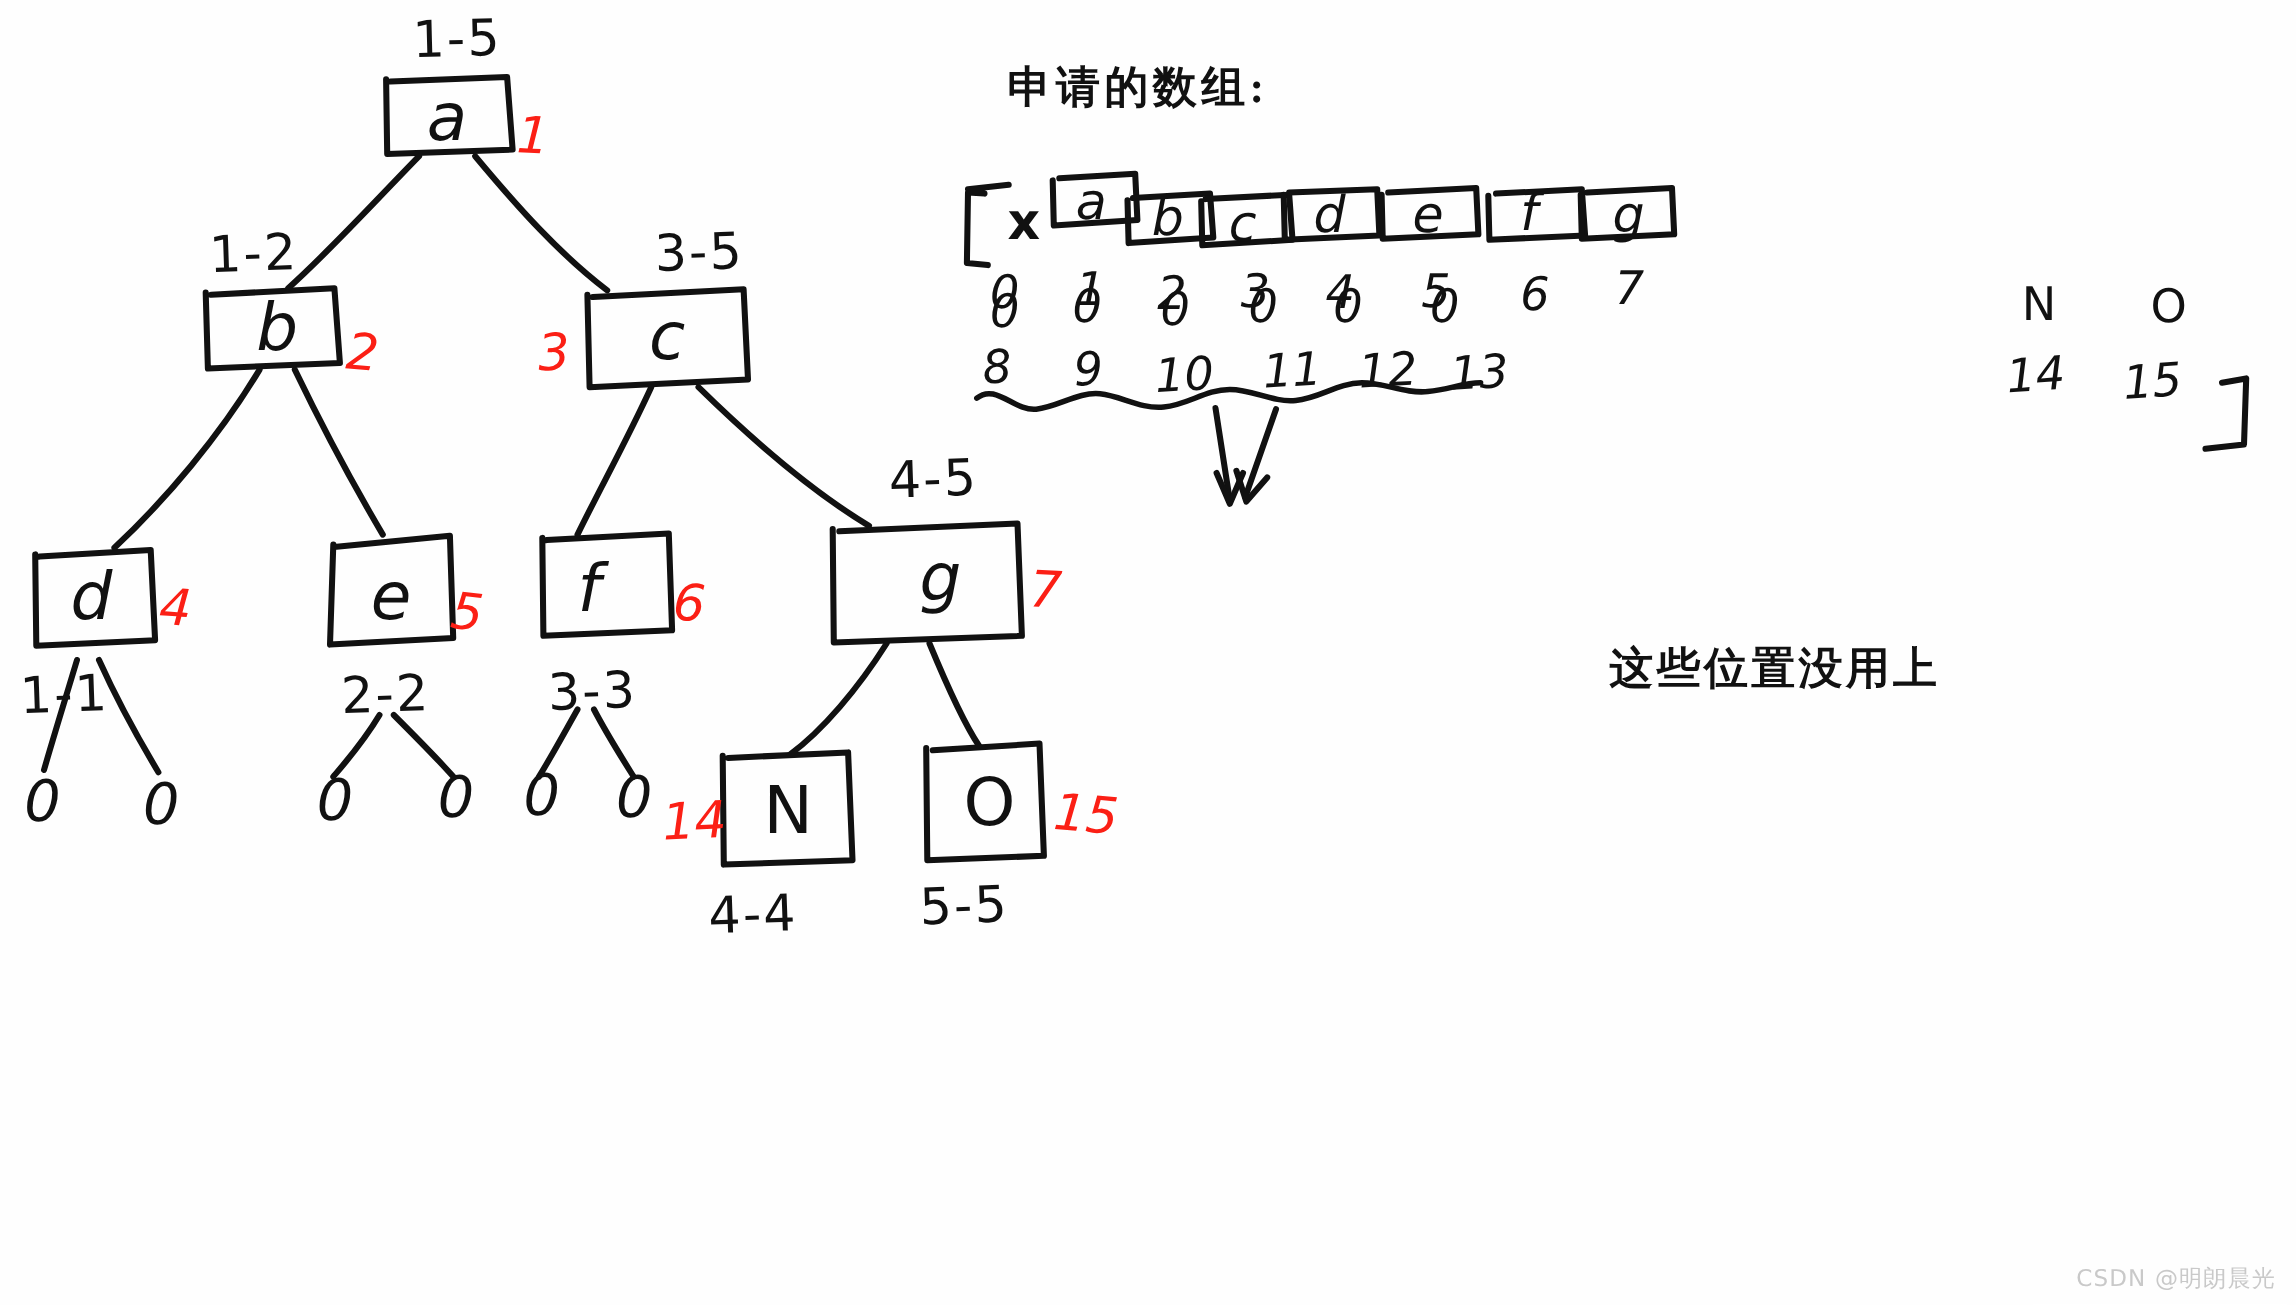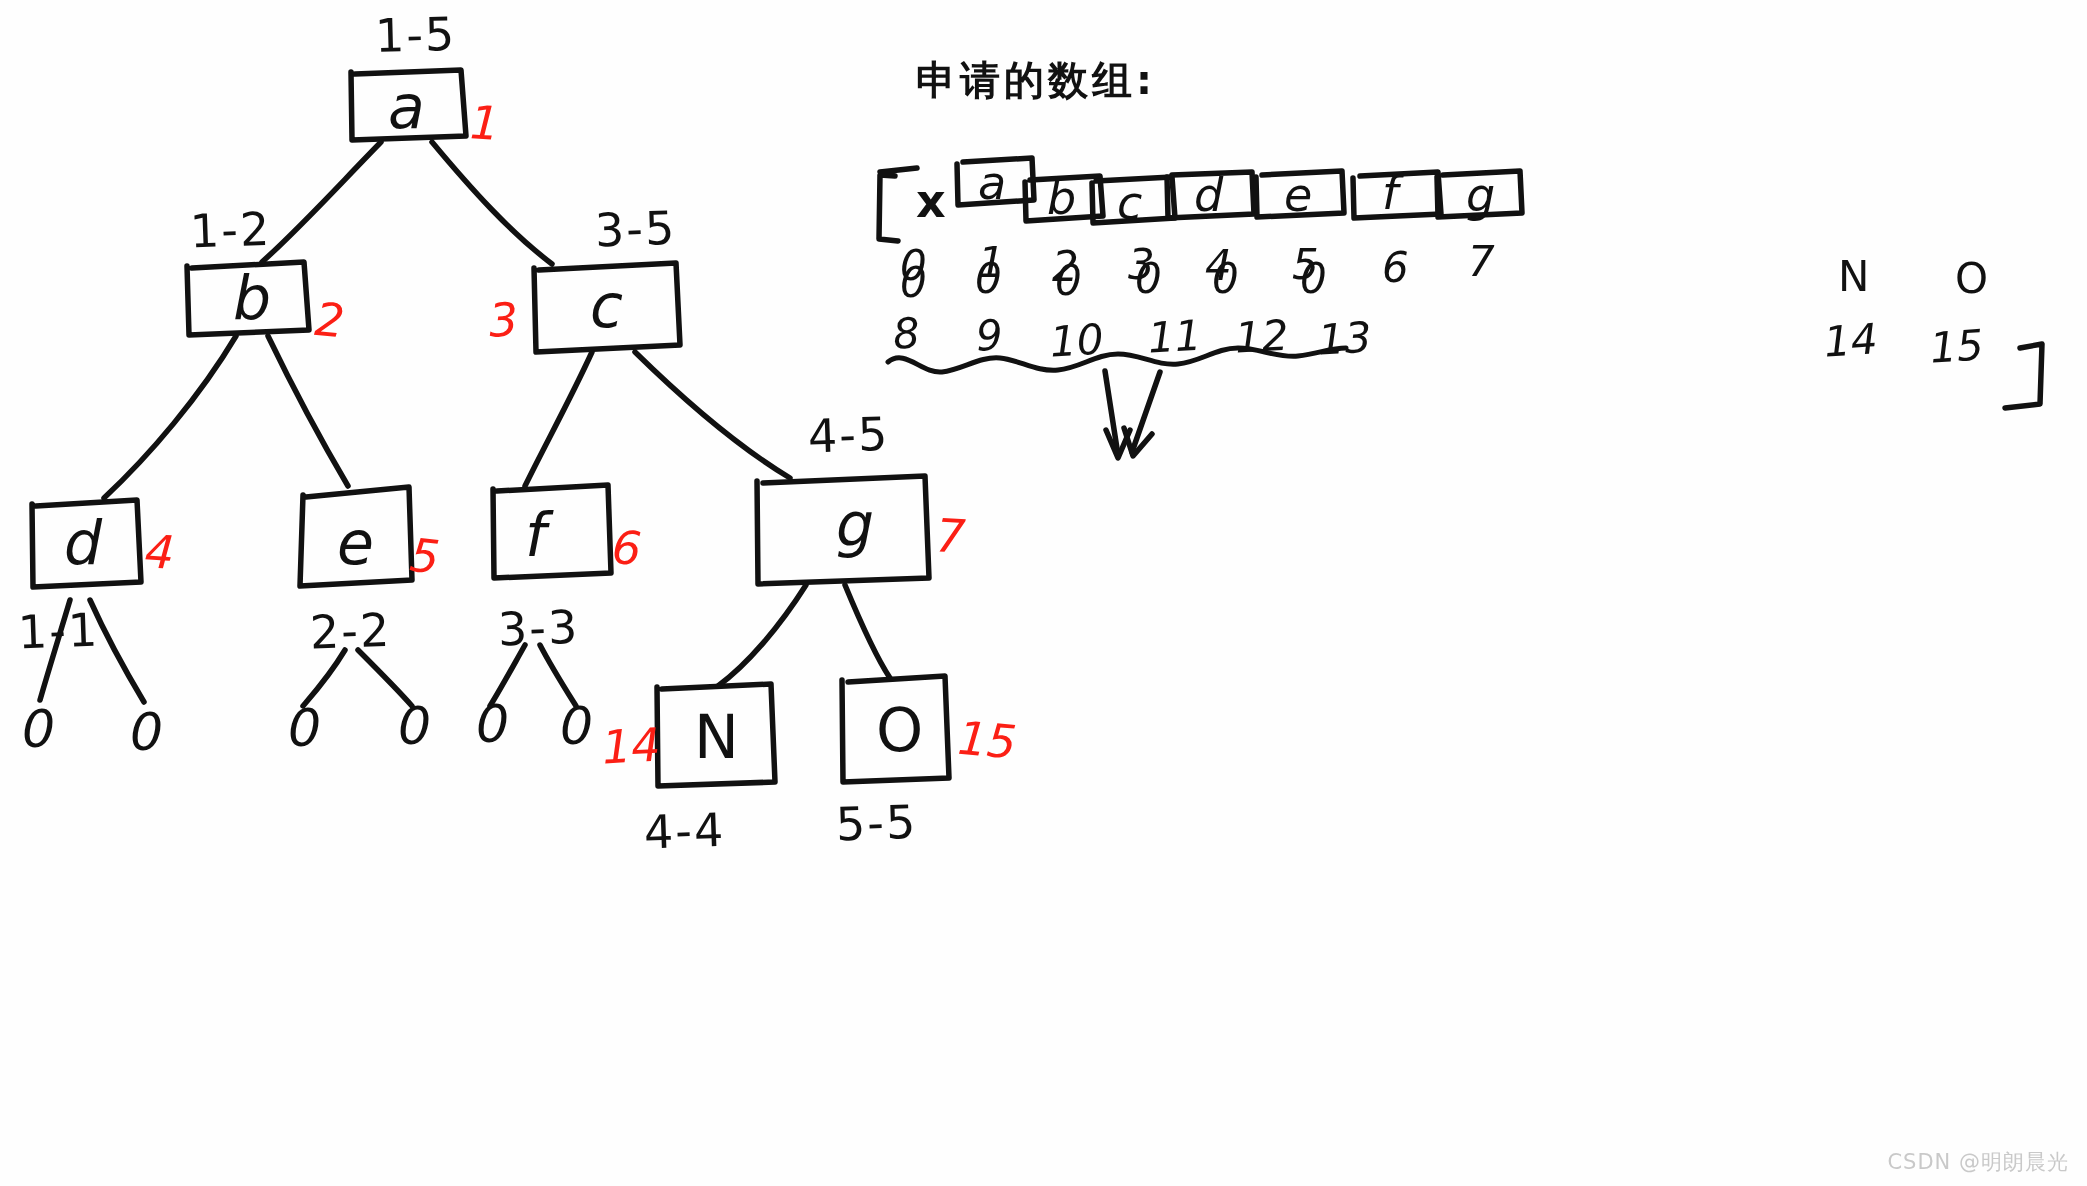--- a/index.html
+++ b/index.html
@@ -193,21 +193,21 @@
   <div class="hw hw-red red-idx" style="left:958px; top:717px; transform:rotate(5deg);">15</div>
   <div class="hw range-label" style="left:836px; top:800px; transform:rotate(-2deg);">5-5</div>
 
   <div class="hw leaf-zero" style="left:22px;  top:703px;">0</div>
   <div class="hw leaf-zero" style="left:130px; top:706px;">0</div>
   <div class="hw leaf-zero" style="left:288px; top:702px;">0</div>
   <div class="hw leaf-zero" style="left:398px; top:700px;">0</div>
   <div class="hw leaf-zero" style="left:476px; top:698px;">0</div>
   <div class="hw leaf-zero" style="left:560px; top:700px;">0</div>
 
-  <div class="hw arr-title" style="left:916px; top:60px;">申请的数组:</div>
+  <div class="hw arr-title" style="left:916px; top:60px;font-family:Liberation Serif, serif;">申请的数组:</div>
 
   <div class="hw x-mark" style="left:916px; top:178px;">x</div>
   <div class="hw arr-cell-letter" style="left:978px; top:160px;">a</div>
   <div class="hw arr-cell-letter" style="left:1047px; top:175px;">b</div>
   <div class="hw arr-cell-letter" style="left:1117px; top:180px;">c</div>
   <div class="hw arr-cell-letter" style="left:1194px; top:172px;">d</div>
   <div class="hw arr-cell-letter" style="left:1284px; top:172px;">e</div>
   <div class="hw arr-cell-letter" style="left:1382px; top:170px;">f</div>
   <div class="hw arr-cell-letter" style="left:1466px; top:172px;">g</div>
 
@@ -231,16 +231,17 @@
 
   <div class="hw arr-idx" style="left:893px;  top:313px; transform:rotate(-4deg);">8</div>
   <div class="hw arr-idx" style="left:976px;  top:315px; transform:rotate(-3deg);">9</div>
   <div class="hw arr-idx" style="left:1050px; top:320px; transform:rotate(-3deg);">10</div>
   <div class="hw arr-idx" style="left:1148px; top:316px; transform:rotate(-3deg);">11</div>
   <div class="hw arr-idx" style="left:1235px; top:316px; transform:rotate(-3deg);">12</div>
   <div class="hw arr-idx" style="left:1318px; top:318px; transform:rotate(-3deg);">13</div>
   <div class="hw arr-idx" style="left:1824px; top:320px; transform:rotate(-4deg);">14</div>
   <div class="hw arr-idx" style="left:1930px; top:326px; transform:rotate(-4deg);">15</div>
 
+  <div class="hw note-cn" style="left:1463px; top:588px;">这些位置没用上</div>
 
   <div class="watermark">CSDN @明朗晨光</div>
 
 </div>
 
 </body></html>

